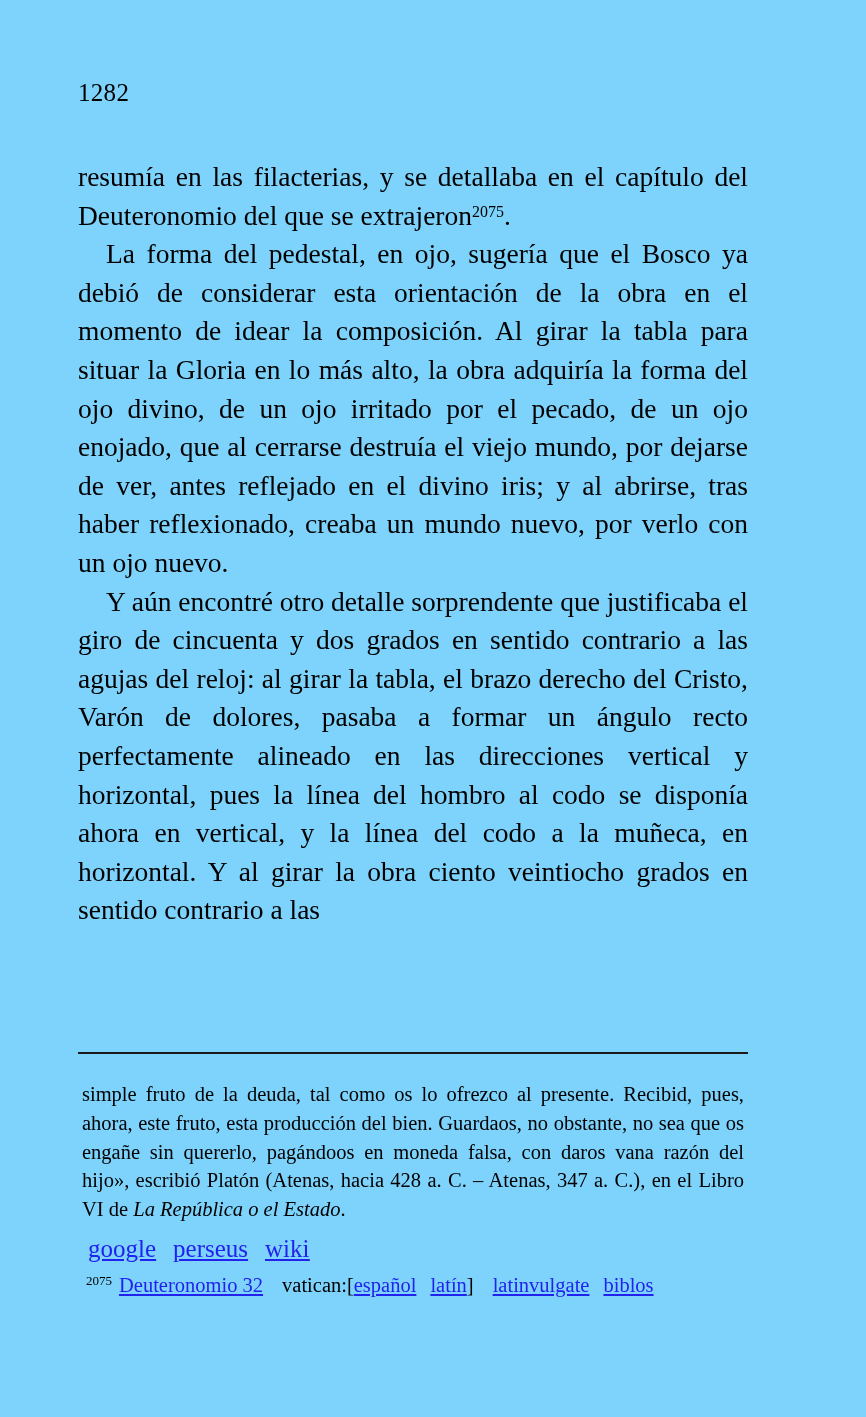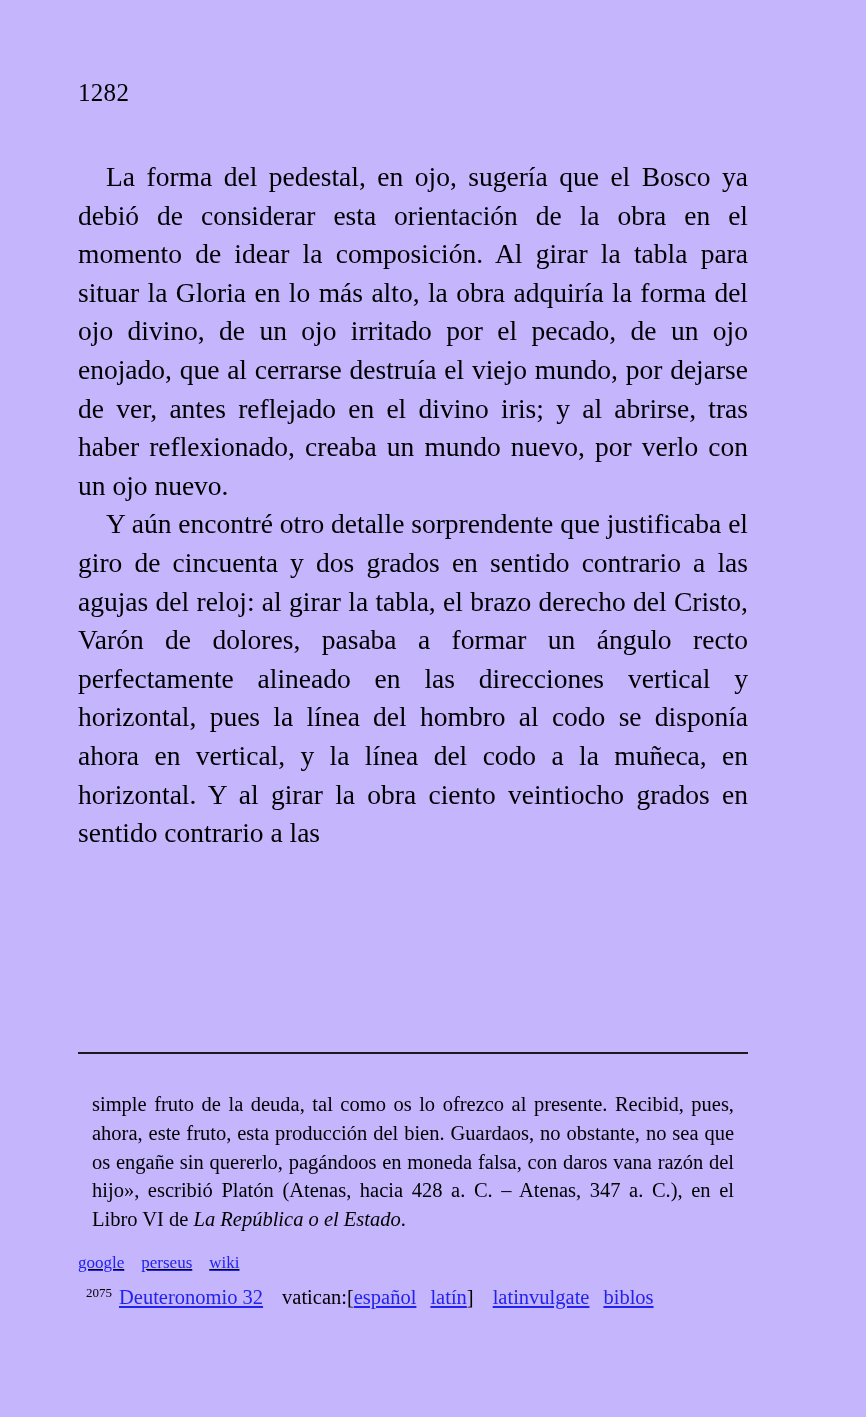--- a/index.html
+++ b/index.html
@@ -14,21 +14,21 @@
     color: #000000;
     position: relative;
     overflow: hidden;
   }
   .page {
     position: absolute;
     left: 0;
     top: 0;
     width: 866px;
     height: 1417px;
-    background: #c4b5fd;
+    background: #7dd3fc;
   }
   .page-number {
     position: absolute;
     left: 78px;
     top: 78px;
     font-size: 25px;
     line-height: 30px;
     letter-spacing: 0.3px;
     color: #000;
   }
@@ -67,35 +67,35 @@
     border-top: 2px solid #1a1a1a;
   }
 
   .footnote-block {
     position: absolute;
     left: 78px;
     top: 1076px;
     width: 670px;
   }
   .fn-par {
-    margin: 14px;
+    margin: 4px;
     font-size: 20.5px;
     line-height: 28.8px;
     text-align: justify;
     text-justify: inter-word;
     color: #000;
   }
   .fn-italic {
     font-style: italic;
   }
 
   .fn-links-row {
-    margin: 0;
+    margin: 10px;
     padding-top: 1px;
-    font-size: 17px;
+    font-size: 25px;
     line-height: 27px;
     white-space: nowrap;
     text-decoration: underline;
   }
   .fn-links-row .lnk {
     margin-right: 17px;
   }
   .lnk {
     color: #2222ee;
     text-decoration: underline;
@@ -121,20 +121,21 @@
 </style>
 </head>
 <body>
 
 <div class="page">
 
   <div class="page-number">1282</div>
 
   <div class="body-block">
 
+    <p class="body-par"><span>resumía en las filacterias, y se detallaba en el capítulo del Deuteronomio del que se extrajeron</span><sup>2075</sup><span>.</span></p>
 
     <p class="body-par indent">La forma del pedestal, en ojo, sugería que el Bosco ya debió de considerar esta orientación de la obra en el momento de idear la composición. Al girar la tabla para situar la Gloria en lo más alto, la obra adquiría la forma del ojo divino, de un ojo irritado por el pecado, de un ojo enojado, que al cerrarse destruía el viejo mundo, por dejarse de ver, antes reflejado en el divino iris; y al abrirse, tras haber reflexionado, creaba un mundo nuevo, por verlo con un ojo nuevo.</p>
 
     <p class="body-par indent">Y aún encontré otro detalle sorprendente que justificaba el giro de cincuenta y dos grados en sentido contrario a las agujas del reloj: al girar la tabla, el brazo derecho del Cristo, Varón de dolores, pasaba a formar un ángulo recto perfectamente alineado en las direcciones vertical y horizontal, pues la línea del hombro al codo se disponía ahora en vertical, y la línea del codo a la muñeca, en horizontal. Y al girar la obra ciento veintiocho grados en sentido contrario a las</p>
 
   </div>
 
   <div class="footnote-rule"></div>
 
   <div class="footnote-block">

